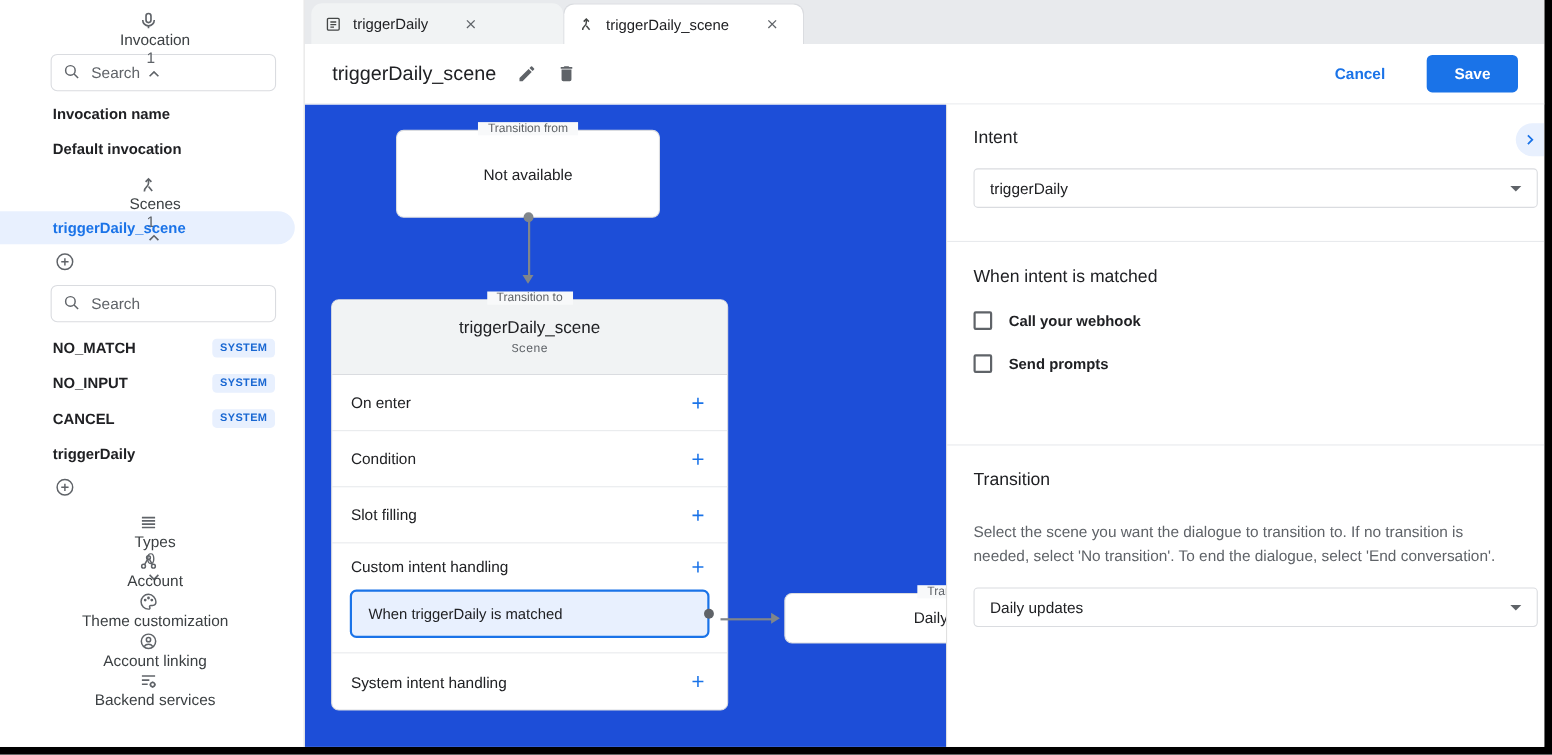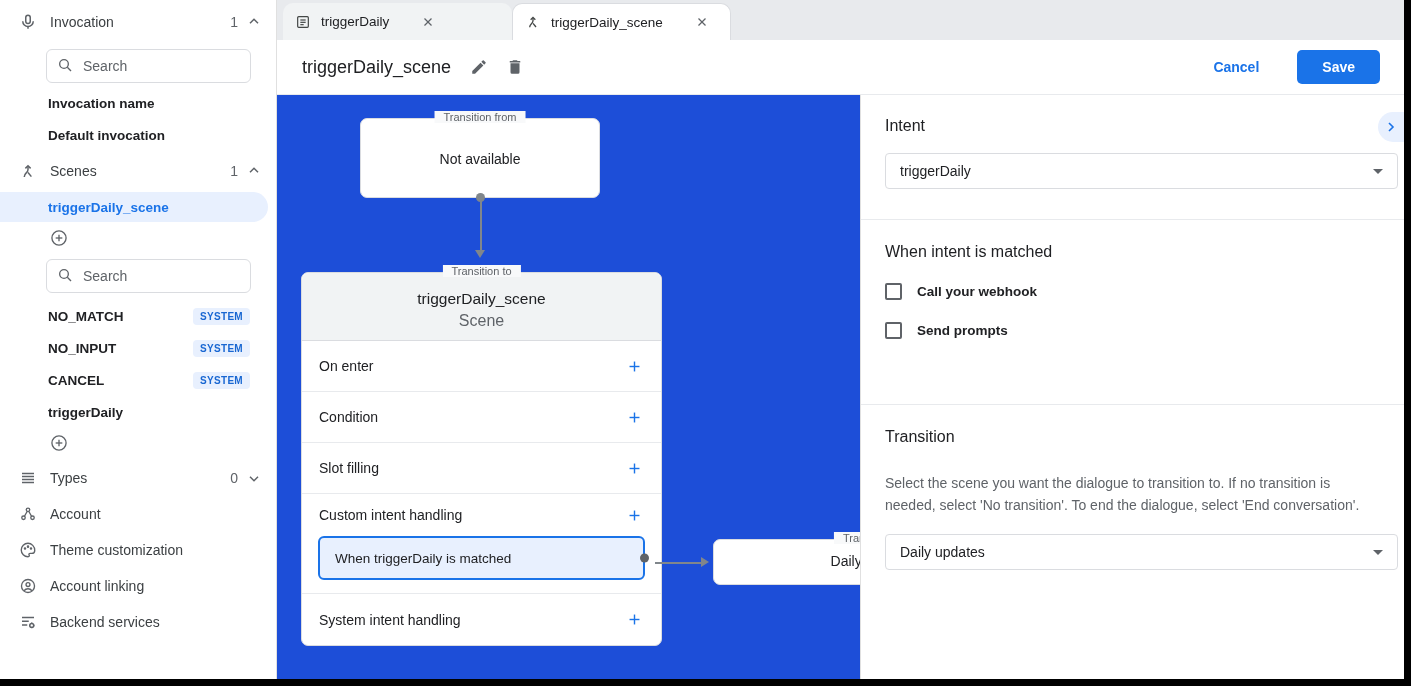--- a/index.html
+++ b/index.html
@@ -8,21 +8,21 @@
     font-family:"Liberation Sans", sans-serif;
     background:#000;
     color:#202124;
     font-size:14px;
   }
   .frame { width:1404px; height:679px; background:#fff; display:flex; }
 
   
   .sidebar { width:277px; min-width:277px; height:100%; background:#fff;
              border-right:1px solid #e0e0e0; padding-top:10px; overflow:hidden; }
-  .nav-row { height:24px; display:flex; align-items:center; padding:0 12px 0 18px; color:#3c4043; }
+  .nav-row { height:24px; display:flex; align-items:center; padding:0 12px 0 18px; color:#3c4043;flex-direction:column; }
   .nav-row .nicon { width:20px; height:20px; margin-right:12px; display:flex; align-items:center; justify-content:center; color:#5f6368; }
   .nav-row .nlabel { flex:1; font-size:14px; color:#3c4043; }
   .nav-row .ncount { color:#5f6368; font-size:14px; margin-right:8px; }
   .nav-row .nchev { width:18px; height:18px; color:#5f6368; display:flex; align-items:center; }
   .searchbox { margin:0 26px 0 46px; height:34px; border:1px solid #dadce0; border-radius:6px;
                display:flex; align-items:center; padding:0 10px; width:205px; }
   .searchbox svg { color:#5f6368; margin-right:10px; }
   .searchbox input { border:none; outline:none; font-size:14px; color:#202124; width:130px;
                      font-family:"Liberation Sans", sans-serif; background:transparent; }
   .searchbox input::placeholder { color:#5f6368; }
@@ -73,21 +73,21 @@
   .conn-dot { position:absolute; left:199px; top:98px; width:9px; height:9px; border-radius:50%; background:#80868b; }
   .conn-line { position:absolute; left:203px; top:106px; width:1.5px; height:50px; background:#80868b; }
   .conn-arrow { position:absolute; left:198px; top:155px; width:0; height:0;
                 border-left:5.5px solid transparent; border-right:5.5px solid transparent; border-top:8px solid #80868b; }
 
   .tt-box { position:absolute; left:24px; top:177px; width:361px; background:#fff;
             border:1px solid #dadce0; border-radius:7px; }
   .tt-head { background:#f1f3f4; border-bottom:1px solid #dadce0; border-radius:7px 7px 0 0;
              height:68px; text-align:center; padding-top:17px; }
   .tt-title { font-size:15.5px; color:#202124; }
-  .tt-sub { font-size:16px; color:#5f6368; margin-top:4px; }
+  .tt-sub { font-size:11px; color:#5f6368; margin-top:4px;font-family:Liberation Mono, monospace; }
   .tt-row { min-height:51px; display:flex; align-items:center; padding:0 17px; border-bottom:1px solid #e8eaed; }
   .tt-row:last-child { border-bottom:none; }
   .tt-row .rlabel { flex:1; font-size:14px; color:#202124; }
   .plus-btn { color:#1a73e8; width:18px; height:18px; display:flex; align-items:center; cursor:pointer; }
   .tt-row-custom { border-bottom:1px solid #e8eaed; }
   .tt-row-custom .label-line { height:42px; display:flex; align-items:center; padding:0 17px;gap:47px; }
   .tt-row-custom .label-line .rlabel { flex:1; font-size:14px; color:#202124; }
   .hl-box { margin:0 16px 13px 16px; height:44px; background:#e8f0fe; border:2px solid #1a73e8;
             border-radius:6px; display:flex; align-items:center; padding-left:15px; position:relative; cursor:pointer; }
   .hl-box span { font-size:13.5px; color:#202124; }

